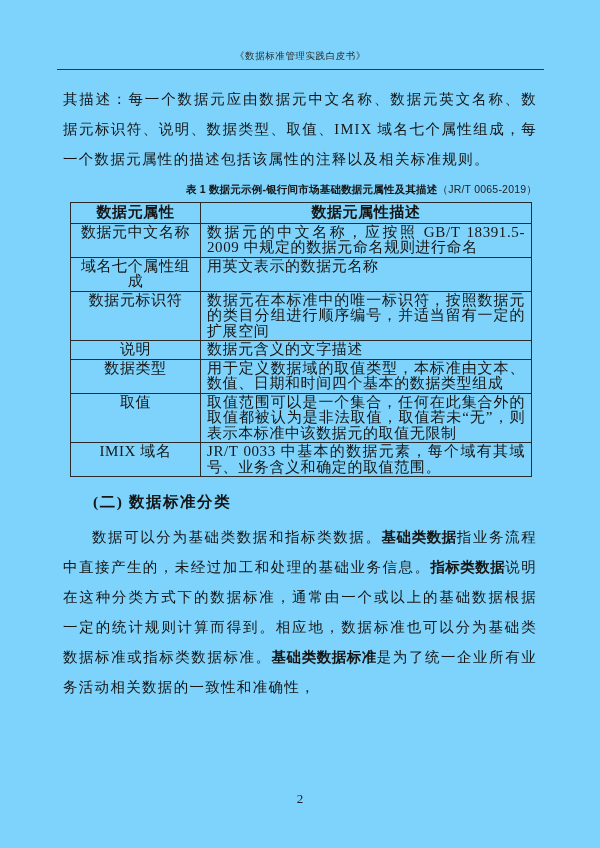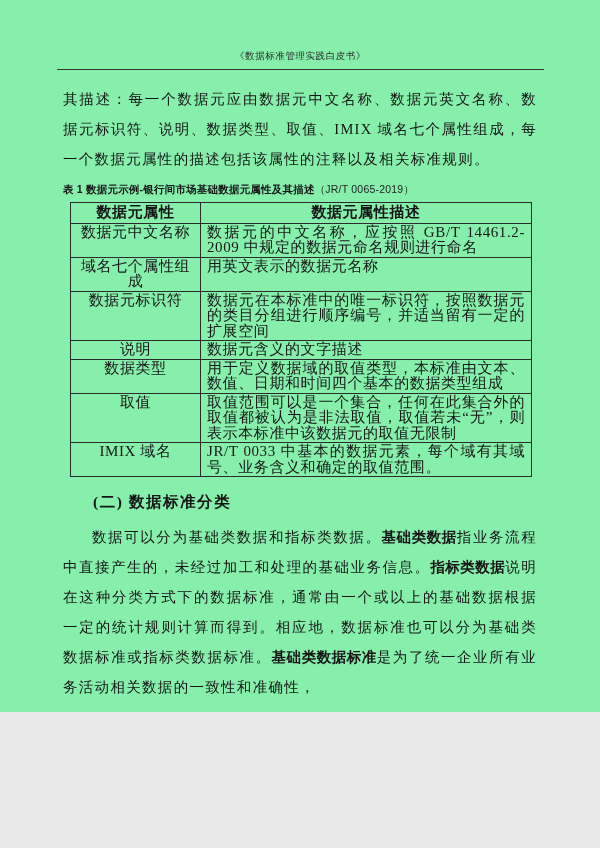--- a/index.html
+++ b/index.html
@@ -1,21 +1,21 @@
 <!DOCTYPE html>
 <html><head>
 <meta charset="utf-8">
 <style>
   html, body { margin:0; padding:0; background:#e9e9e9; }
   .page {
     position: relative;
     width: 600px;
-    height: 712px;
+    height: 848px;
     margin: 0 auto;
-    background: #86efac;
+    background: #7dd3fc;
     font-family: "Liberation Serif", serif;
     color: #151515;
     overflow: hidden;
   }
 
   
   .running-header {
     position: absolute;
     top: 50px;
     left: 57px;
@@ -46,21 +46,21 @@
   .para.indent { text-indent: 2em; }
   .bold-term {
     font-family: "Liberation Sans", sans-serif;
     font-weight: 700;
     letter-spacing: 0.02em;
   }
 
   
   .table-caption {
     margin-top: 8px;
-    text-align: left;
+    text-align: right;
     font-size: 10.5px;
     line-height: 15px;
     letter-spacing: 0.02em;
   }
   .cap-title { font-family: "Liberation Sans", sans-serif; font-weight: 700; }
   .cap-source { font-family: "Liberation Sans", sans-serif; font-weight: 400; color:#222; }
 
   
   table.data-table {
     margin: 5px 0 0 7px;
@@ -129,21 +129,21 @@
         <col class="c-attr">
         <col class="c-desc">
       </colgroup>
       <tbody>
           <tr>
         <th>数据元属性</th>
         <th>数据元属性描述</th>
       </tr>
       <tr>
         <td class="attr-cell">数据元中文名称</td>
-        <td class="desc-cell">数据元的中文名称，应按照 GB/T 14461.2-2009 中规定的数据元命名规则进行命名</td>
+        <td class="desc-cell">数据元的中文名称，应按照 GB/T 18391.5-2009 中规定的数据元命名规则进行命名</td>
       </tr>
       <tr>
         <td class="attr-cell">域名七个属性组成</td>
         <td class="desc-cell">用英文表示的数据元名称</td>
       </tr>
       <tr>
         <td class="attr-cell">数据元标识符</td>
         <td class="desc-cell">数据元在本标准中的唯一标识符，按照数据元的类目分组进行顺序编号，并适当留有一定的扩展空间</td>
       </tr>
       <tr>

